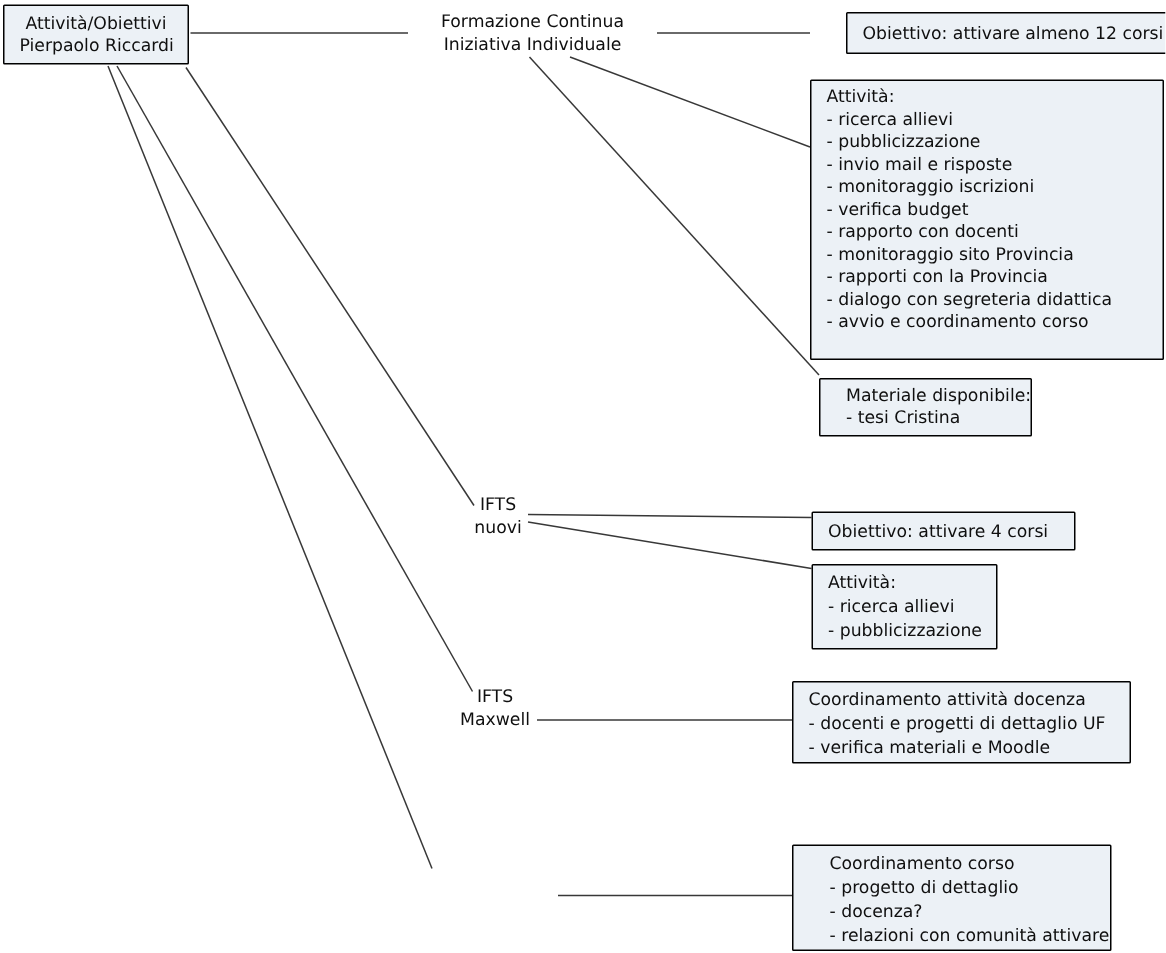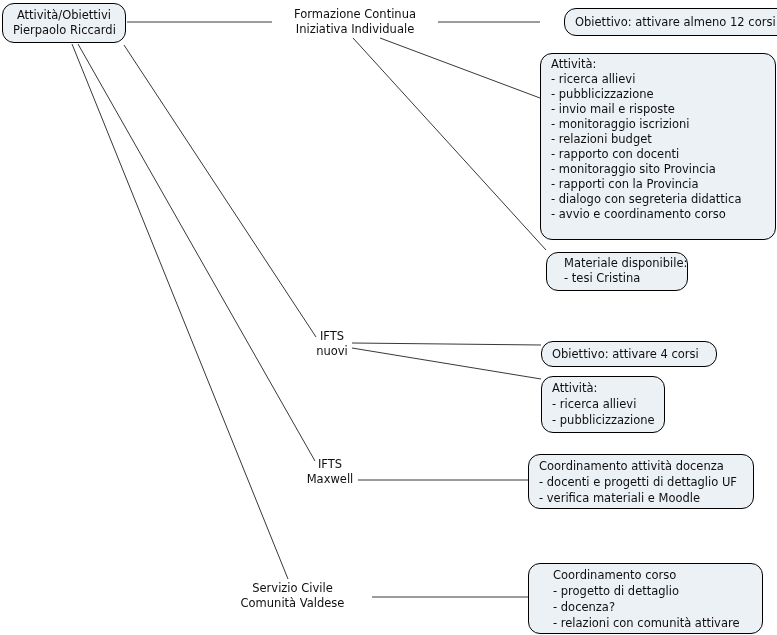--- a/index.html
+++ b/index.html
@@ -18,39 +18,39 @@
     font-size:11.5px;
     color:var(--text);
     overflow:hidden;
   }
   .edges{position:absolute;left:0;top:0;width:777px;height:635px;}
   .edges line{stroke:var(--edge);stroke-width:1;}
   .node{position:absolute;box-sizing:border-box;white-space:nowrap;}
   .bubble{
     background:var(--fill);
     border:1px solid var(--border);
-    border-radius:12px;
+    border-radius:1px;
     padding:3px 10px;
     line-height:15px;
   }
   .bubble.vcenter{display:flex;flex-direction:column;justify-content:center;}
   .plain{text-align:center;line-height:15px;background:transparent;}
   
   #n-root            {left:2px;  top:3px;   width:124px; height:40px; text-align:center;}
   #n-formazione      {left:272px;top:7px;   width:166px;}
   #n-obiettivo-fc    {left:540px;top:8px;   width:236px; height:28px;margin-left:24px;}
   #n-attivita-fc     {left:540px;top:53px;  width:236px; height:187px;}
   #n-materiale       {left:546px;top:252px; width:142px; height:39px; line-height:15px;padding-left:17px;}
   #n-ifts-nuovi      {left:303px;top:329px; width:58px;}
   #n-obiettivo-ifts  {left:541px;top:341px; width:176px; height:26px;}
   #n-attivita-ifts   {left:541px;top:376px; width:124px; height:57px; line-height:16px;}
   #n-ifts-maxwell    {left:304px;top:457px; width:52px;}
   #n-coord-docenza   {left:528px;top:454px; width:226px; height:55px; line-height:16px;}
   #n-servizio        {left:239px;top:581px; width:107px;}
-  #n-coord-corso     {left:528px;top:563px; width:235px; height:71px; line-height:16px;padding-left:24px;}
+  #n-coord-corso     {left:528px;top:563px; width:213px; height:71px; line-height:16px;padding-left:24px;}
 </style>
 </head>
 <body>
 
 <div class="canvas">
 
   <svg class="edges" width="777" height="635" viewBox="0 0 777 635">
     <line x1="127" y1="22" x2="272" y2="22"></line>
     <line x1="438" y1="22" x2="540" y2="22"></line>
     <line x1="380" y1="38" x2="540" y2="98"></line>
@@ -77,21 +77,21 @@
   <div id="n-obiettivo-fc" class="node bubble vcenter">
     <div>Obiettivo: attivare almeno 12 corsi</div>
   </div>
 
   <div id="n-attivita-fc" class="node bubble">
     <div>Attività:</div>
     <div>- ricerca allievi</div>
     <div>- pubblicizzazione</div>
     <div>- invio mail e risposte</div>
     <div>- monitoraggio iscrizioni</div>
-    <div>- relazioni budget</div>
+    <div>- verifica budget</div>
     <div>- rapporto con docenti</div>
     <div>- monitoraggio sito Provincia</div>
     <div>- rapporti con la Provincia</div>
     <div>- dialogo con segreteria didattica</div>
     <div>- avvio e coordinamento corso</div>
   </div>
 
   <div id="n-materiale" class="node bubble">
     <div>Materiale disponibile:</div>
     <div>- tesi Cristina</div>
@@ -116,24 +116,20 @@
     <div>IFTS</div>
     <div>Maxwell</div>
   </div>
 
   <div id="n-coord-docenza" class="node bubble">
     <div>Coordinamento attività docenza</div>
     <div>- docenti e progetti di dettaglio UF</div>
     <div>- verifica materiali e Moodle</div>
   </div>
 
-  <div id="n-servizio" class="node plain">
-    <div>Servizio Civile</div>
-    <div>Comunità Valdese</div>
-  </div>
 
   <div id="n-coord-corso" class="node bubble">
     <div>Coordinamento corso</div>
     <div>- progetto di dettaglio</div>
     <div>- docenza?</div>
     <div>- relazioni con comunità attivare</div>
   </div>
 
 </div>
 

